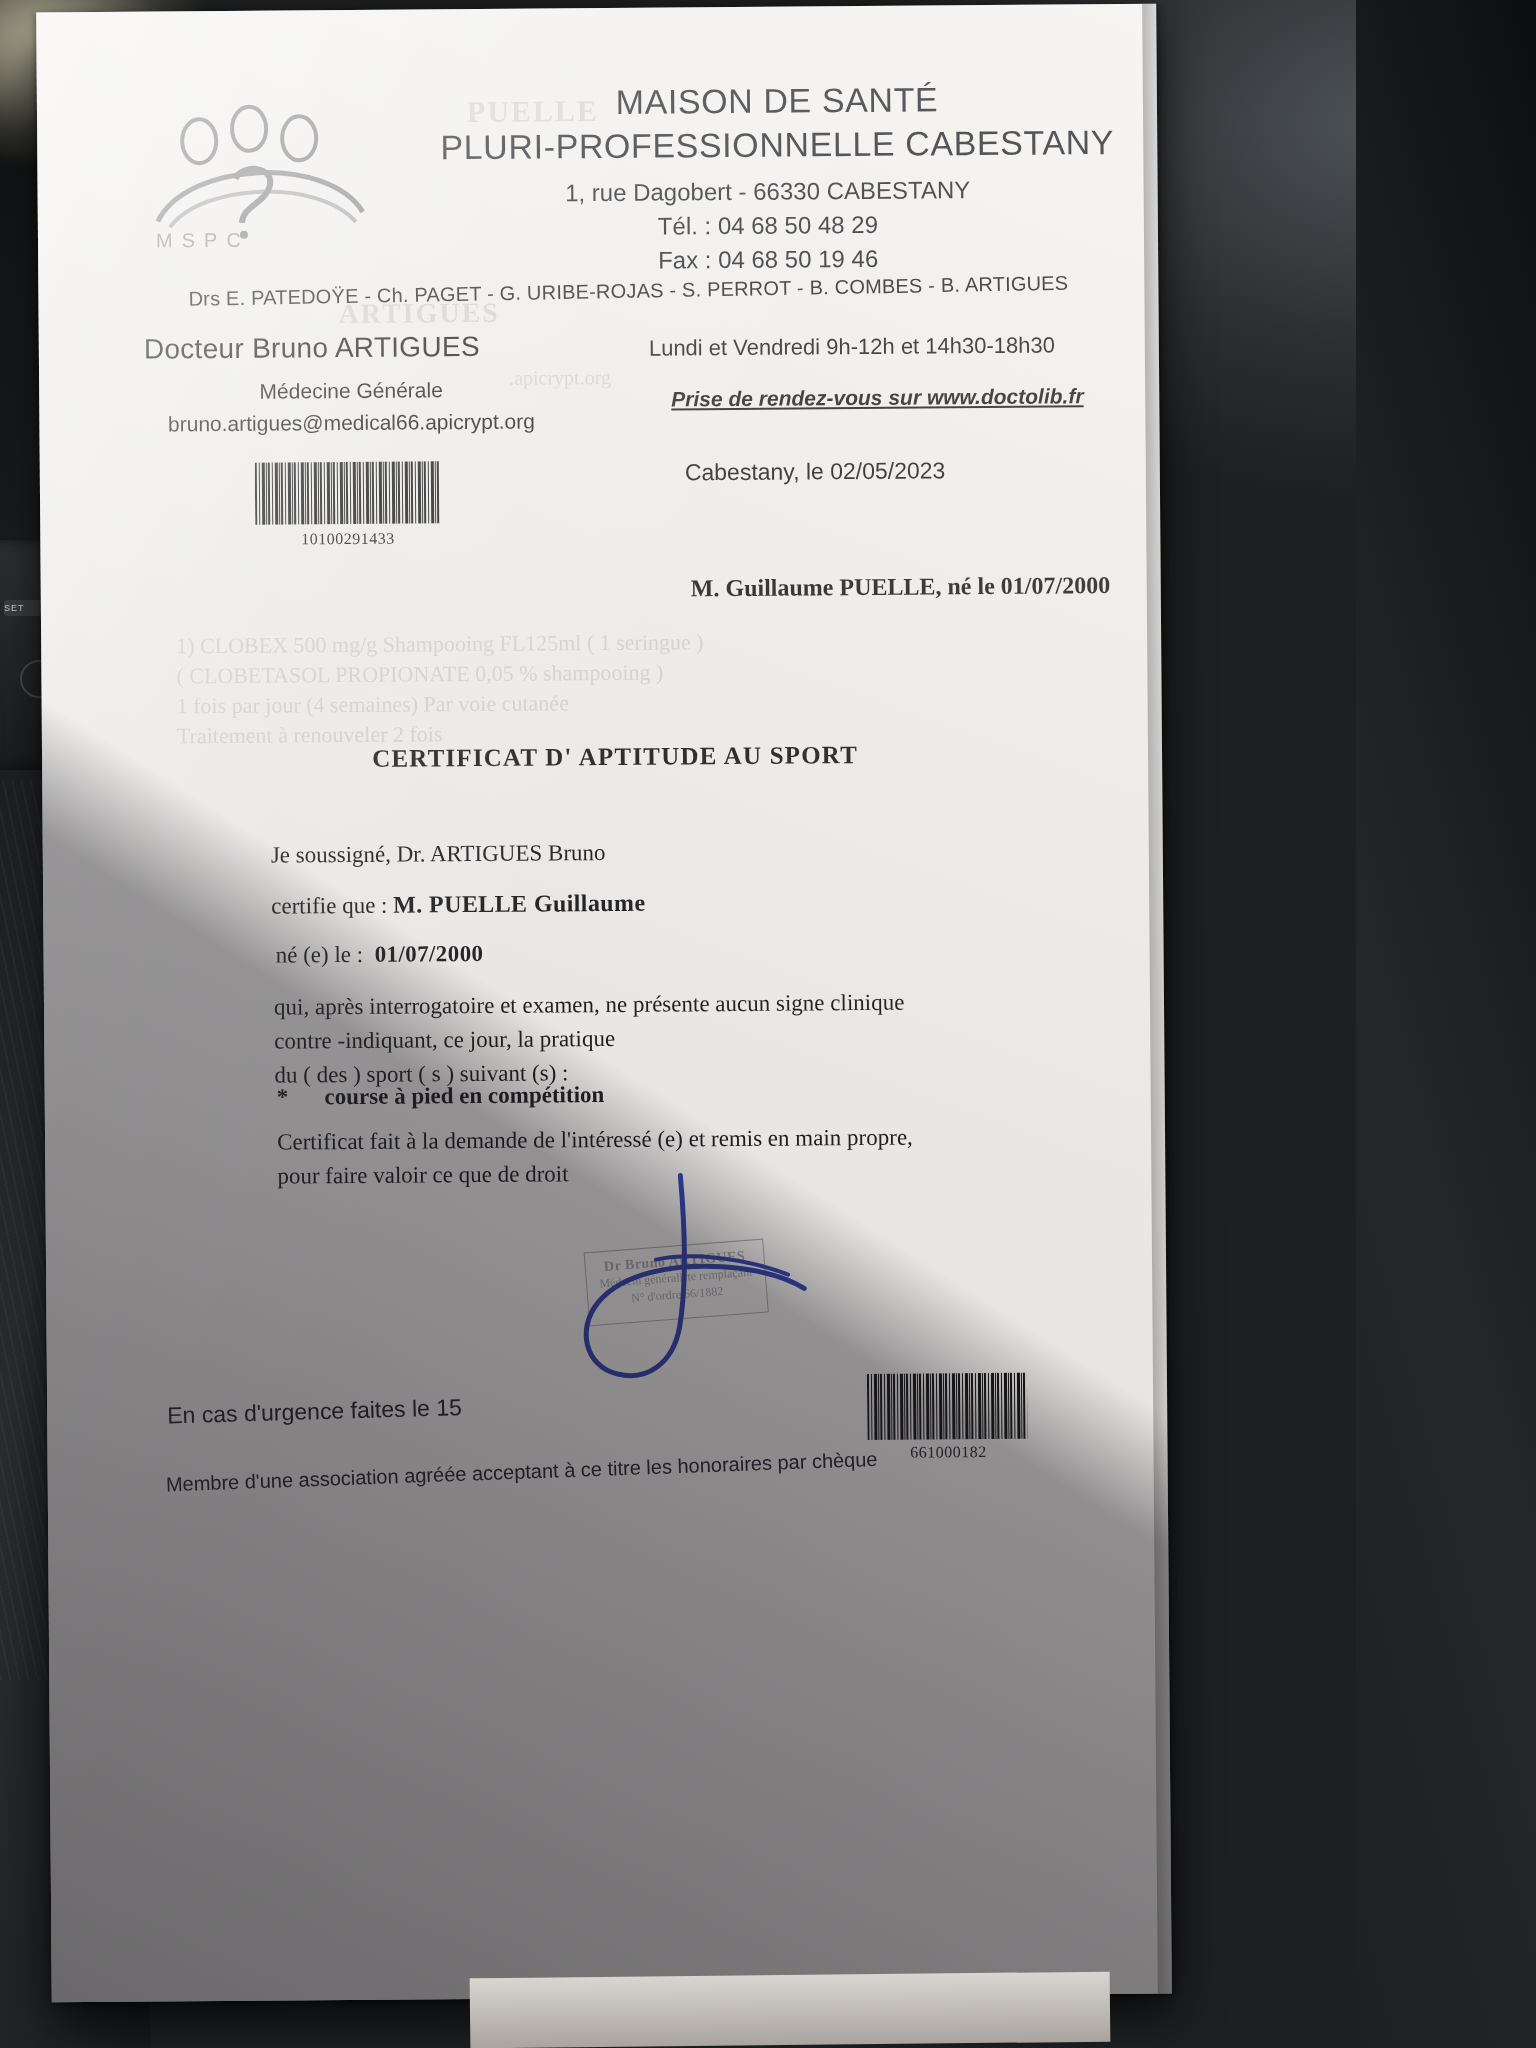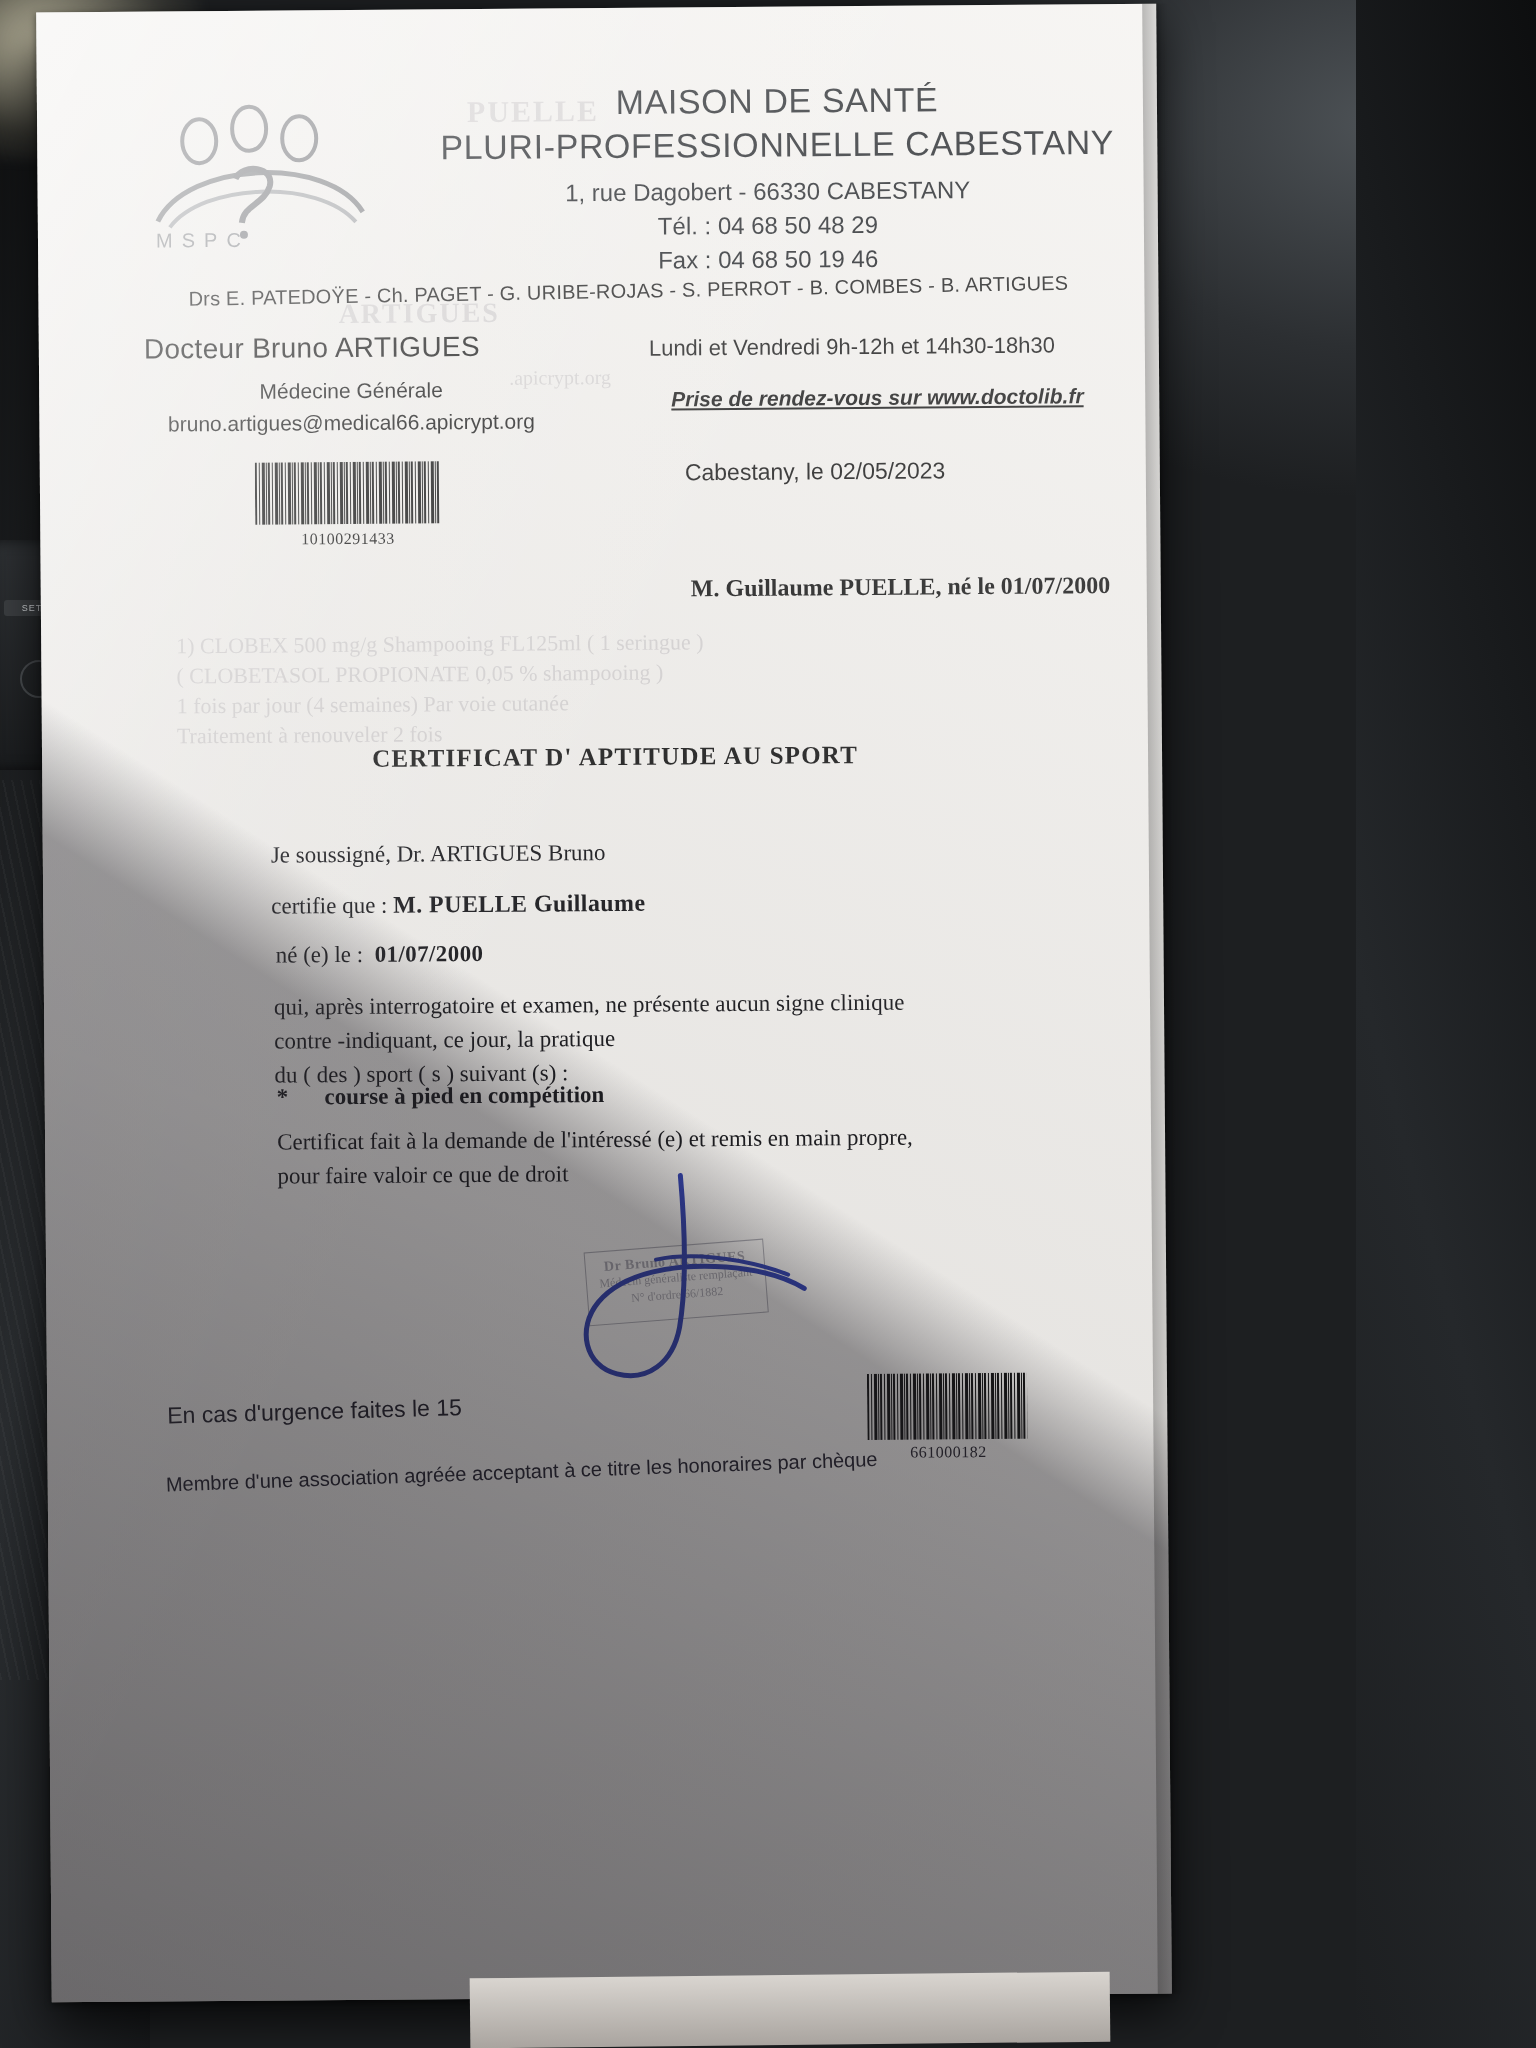--- a/index.html
+++ b/index.html
@@ -54,21 +54,20 @@
   }
   .bg-dash-badge {
     position: absolute;
     left: 4px; top: 600px;
     width: 56px; height: 16px;
     background: #3b3e41;
     border-radius: 3px;
     color: #cfd3d6;
     font-size: 9px;
     letter-spacing: 1px;
-    text-align: center;
     line-height: 16px;
   }
   .bg-circle-knob {
     position: absolute;
     left: 20px; top: 660px;
     width: 34px; height: 34px;
     border: 2px solid #52565a;
     border-radius: 50%;
     opacity: .8;
   }

